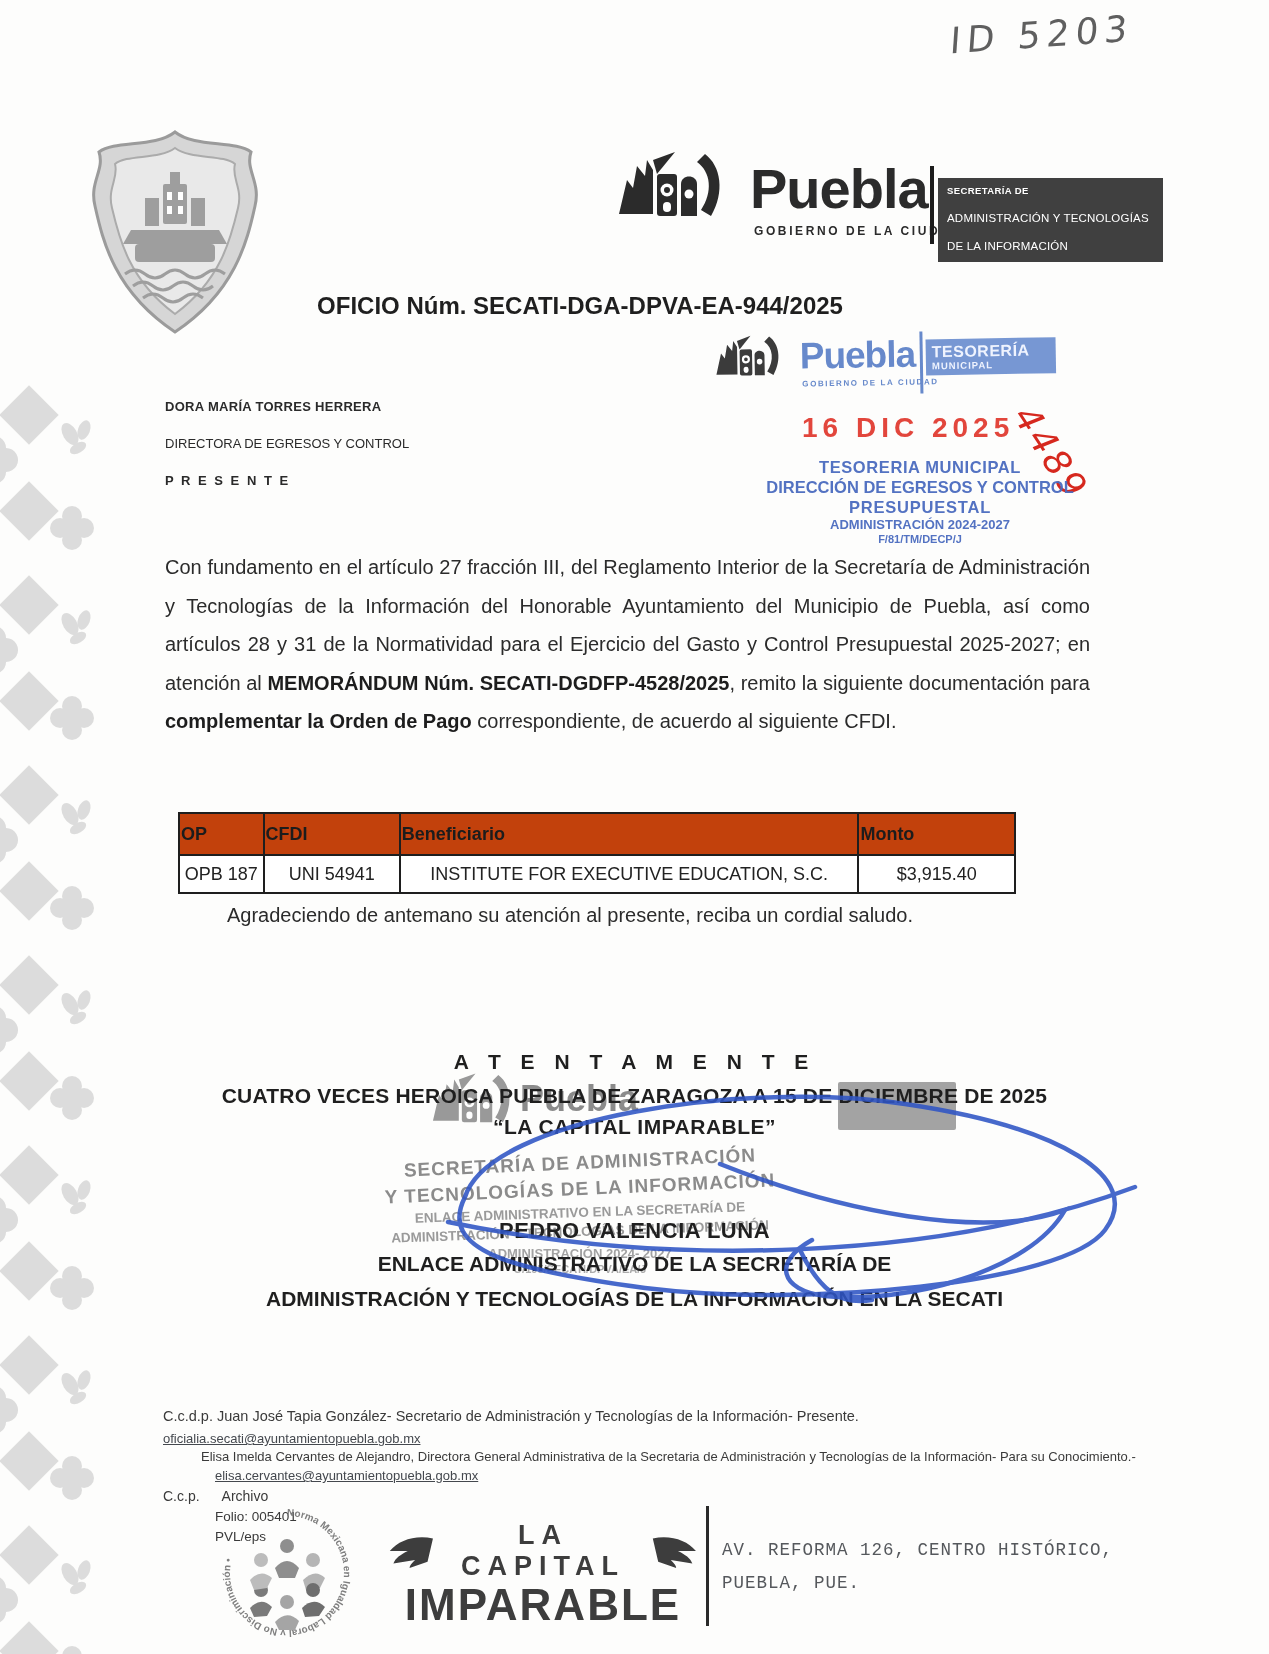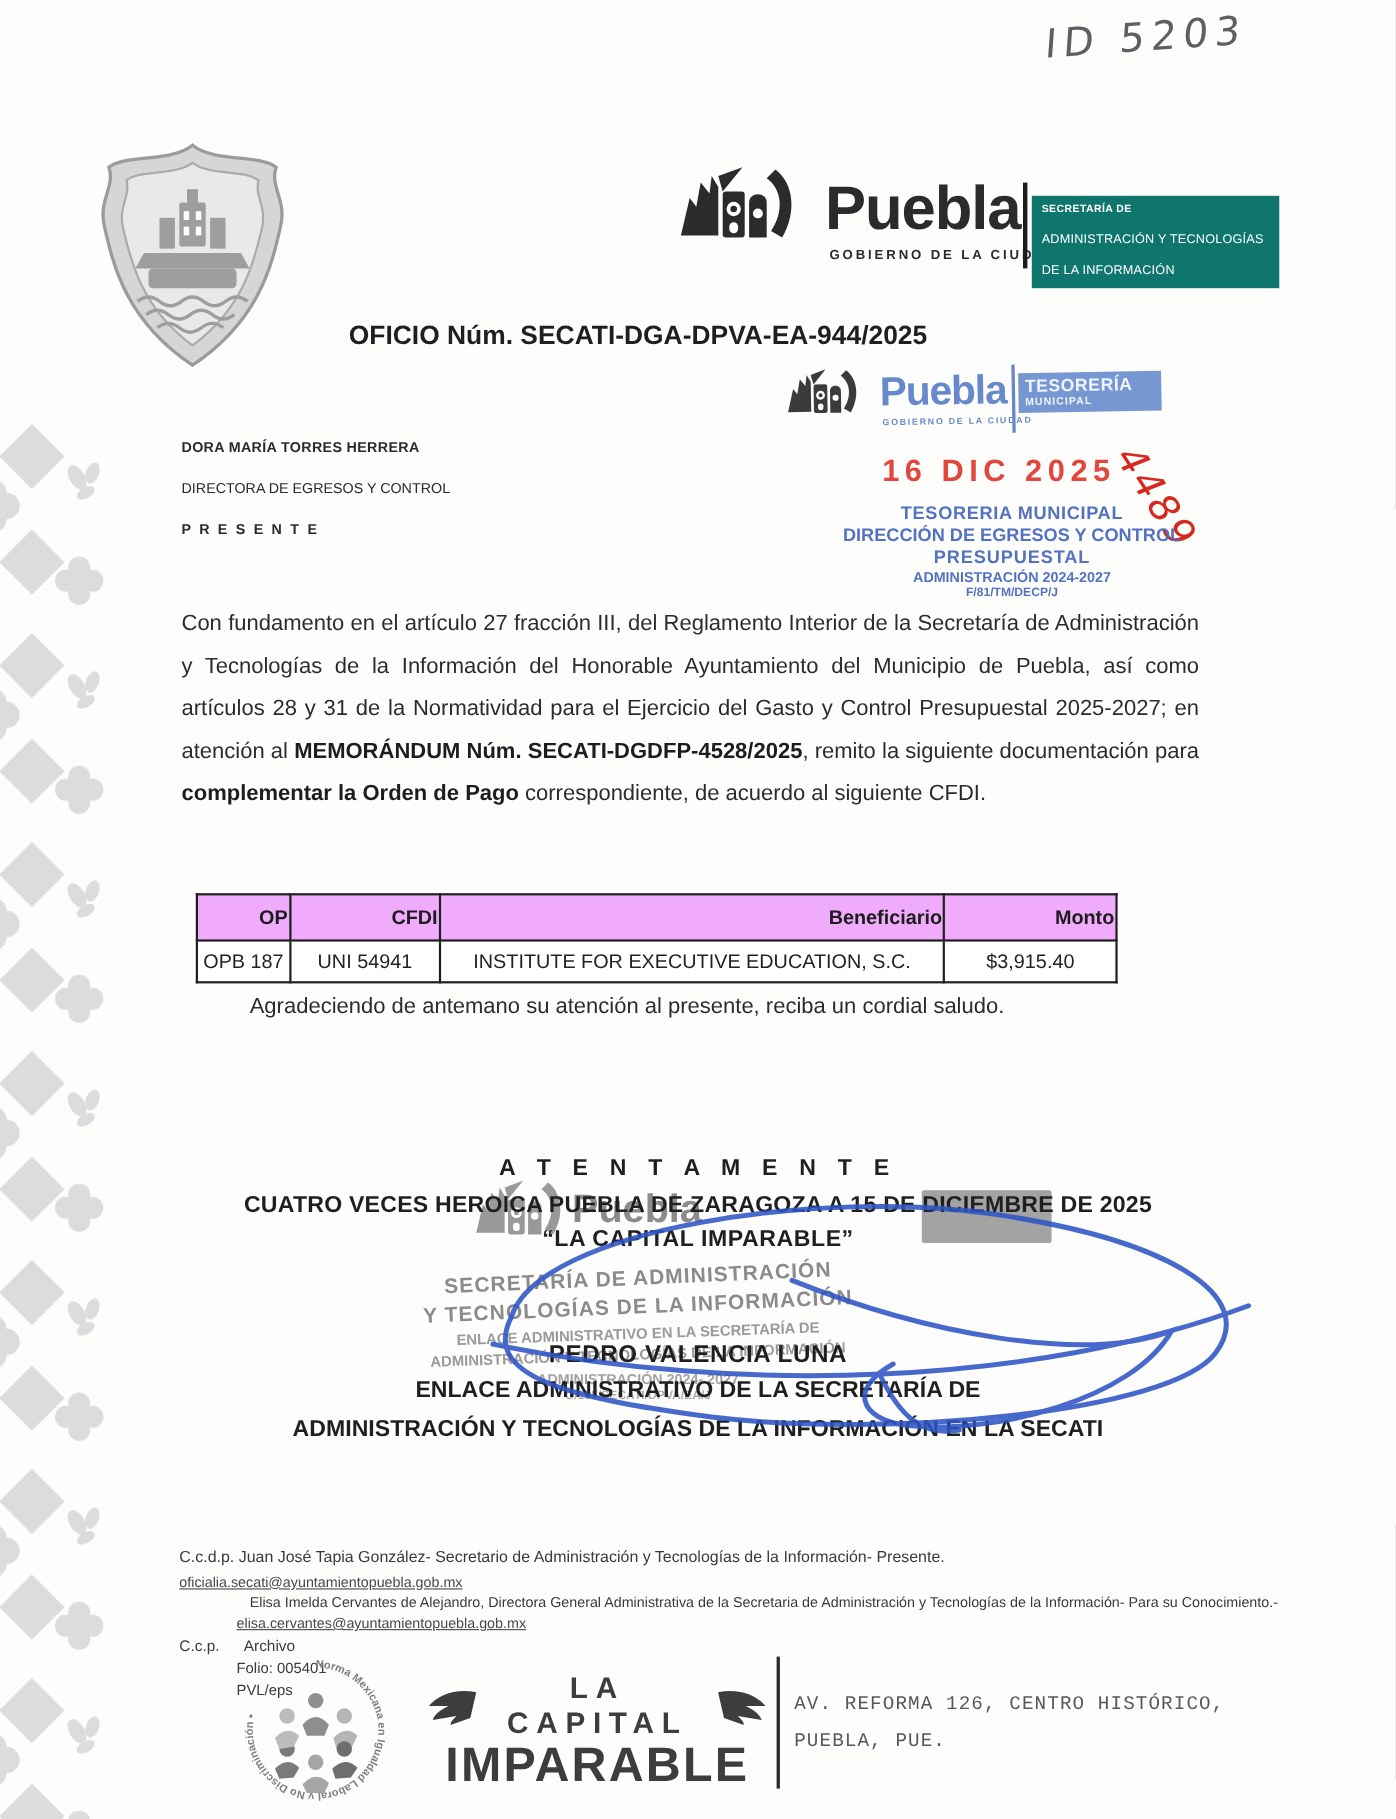--- a/index.html
+++ b/index.html
@@ -29,21 +29,21 @@
   #crest{left:75px; top:122px;}
 
   
   #header-brand{left:612px; top:148px; width:540px; height:110px;}
   .brand-icon{position:absolute; left:0; top:2px; color:#2b2b2b;}
   .brand-word{position:absolute; left:138px; top:8px; font-size:56px; font-weight:bold; letter-spacing:-1px; color:#2b2b2b;}
   .brand-sub{position:absolute; left:142px; top:76px; font-size:12px; font-weight:bold; letter-spacing:2.6px; color:#2b2b2b;}
   .dept-bar{position:absolute; left:318px; top:18px; width:4px; height:78px; background:#1c1c1c;}
   .dept-box{
     position:absolute; left:326px; top:30px; width:208px; padding:7px 8px 8px 9px;
-    background:#0f766e; color:#fff; line-height:1.25;
+    background:#404040; color:#fff; line-height:1.25;
   }
   .dept-box .l1{font-size:9.5px; font-weight:bold; letter-spacing:.4px;}
   .dept-box .l2,.dept-box .l3{font-size:11.5px; font-weight:normal; letter-spacing:.2px;margin-top:14px;}
 
   #year-quote{left:0; top:258px; width:1160px; text-align:center; font-size:23px; color:#2e2e2e;}
   #oficio-num{left:0; top:292px; width:1160px; text-align:center; font-size:24px; font-weight:bold; color:#1f1f1f;}
 
   
   #tesoreria-stamp{left:712px; top:332px; width:360px; height:72px; color:#5b80c7; opacity:.92; transform:rotate(-1deg);}
   #tesoreria-stamp .brand-icon{transform:scale(.62); transform-origin:left top; top:0;}
@@ -79,22 +79,22 @@
   }
   #para1 b{color:#1d1d1d;}
   #para2{
     left:165px; top:896px; width:925px; font-size:20px; line-height:38.5px;
     text-align:justify; text-indent:62px; color:#2b2b2b;
   }
 
   
   #cfdi-table{left:178px; top:812px; width:838px; border-collapse:collapse; font-size:18px;}
   #cfdi-table th{
-    background:#f0abfc; border:2px solid #1e1e1e; font-weight:bold;
-    height:38px; text-align:right; color:#1c1c1c;
+    background:#c2410c; border:2px solid #1e1e1e; font-weight:bold;
+    height:38px; text-align:left; color:#1c1c1c;
   }
   #cfdi-table td{
     background:#fff; border:2px solid #1e1e1e; height:34px; text-align:center; color:#222;
   }
   .col-op{width:82px;} .col-cfdi{width:135px;} .col-ben{width:466px;} .col-monto{width:155px;}
 
   
   .sig-line{left:0; width:1269px; text-align:center; font-weight:bold; color:#1f1f1f;}
   #atentamente{top:1050px; font-size:21px; letter-spacing:7px;}
   #city-date{top:1084px; font-size:21px; letter-spacing:.2px;}
@@ -114,21 +114,21 @@
   #stamp-logo-gray{left:428px; top:1072px; color:#787878; opacity:.75;}
   #stamp-word-gray{left:520px; top:1078px; font-size:36px; font-weight:bold; color:#6f6f6f; opacity:.8;}
   #stamp-box-gray{left:838px; top:1082px; width:118px; height:48px; background:#5a5a5a; opacity:.55; border-radius:2px;}
 
   #signature-scribble{left:420px; top:1072px;}
 
   
   .foot{color:#3a3a3a;}
   #ccdp-line{left:163px; top:1408px; font-size:14.5px;}
   #email1{left:163px; top:1431px; font-size:13px; text-decoration:underline; color:#44484e;}
-  #ccdp2-line{left:227px; top:1449px; font-size:13px;}
+  #ccdp2-line{left:201px; top:1449px; font-size:13px;}
   #email2{left:215px; top:1468px; font-size:13px; text-decoration:underline; color:#44484e;}
   #ccp-line{left:163px; top:1488px; font-size:14px;}
   #ccp-line .val{margin-left:22px;}
   #folio-line{left:215px; top:1509px; font-size:13.5px;}
   #initials-line{left:215px; top:1529px; font-size:13.5px;}
 
   
   #norma-badge{left:212px; top:1498px;}
   #capital-logo{left:388px; top:1520px; width:310px; text-align:center; color:#3d3d3d;}
   #capital-logo .row1{display:flex; align-items:center; justify-content:center; gap:6px;}

